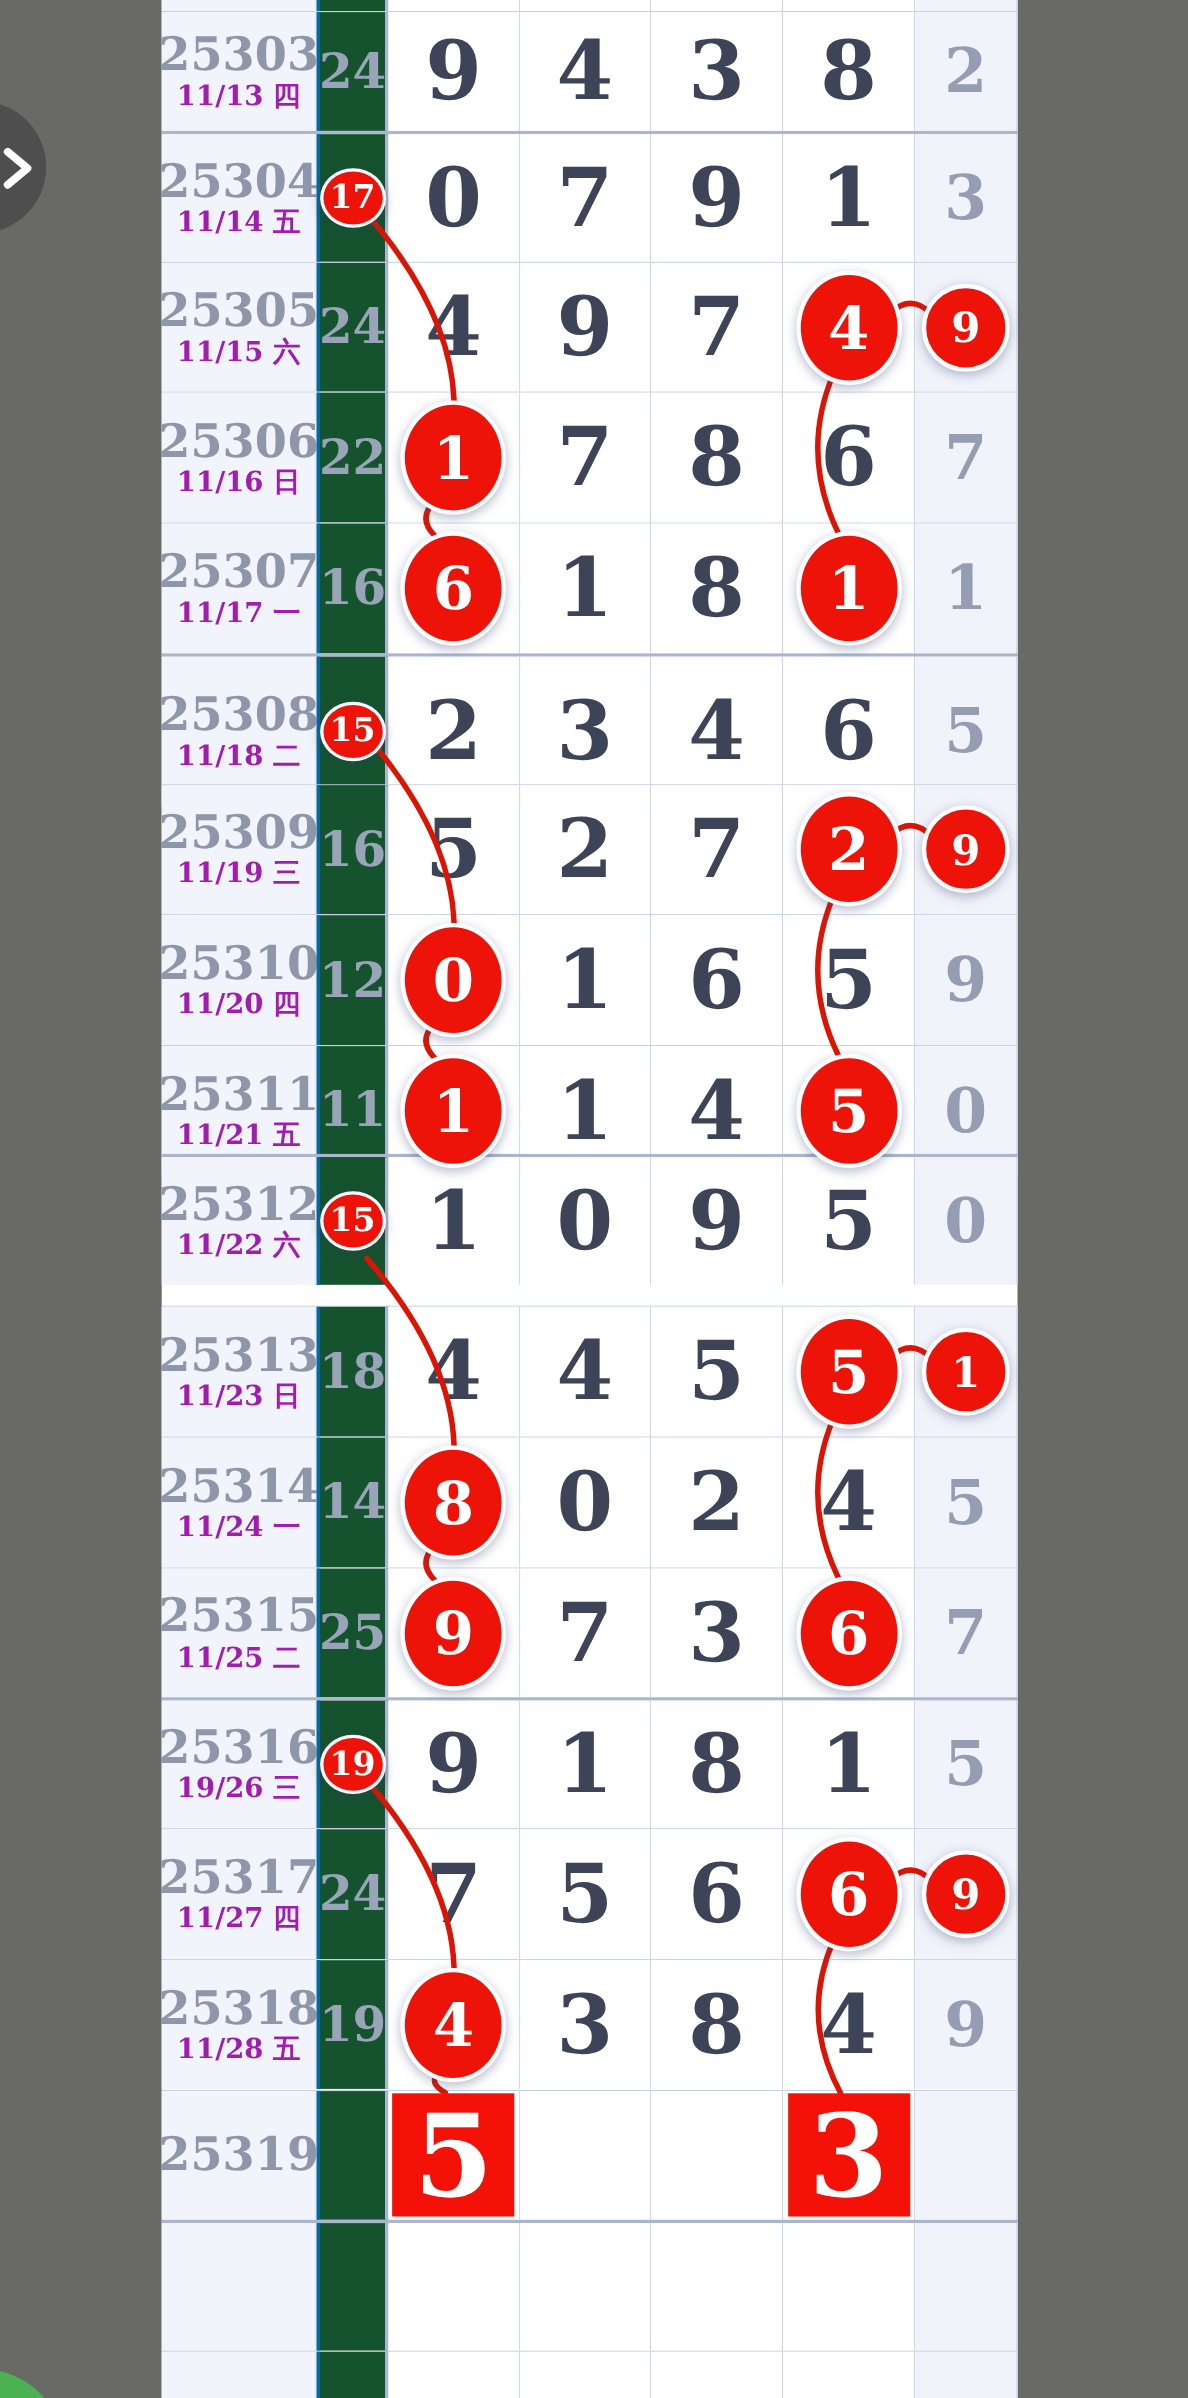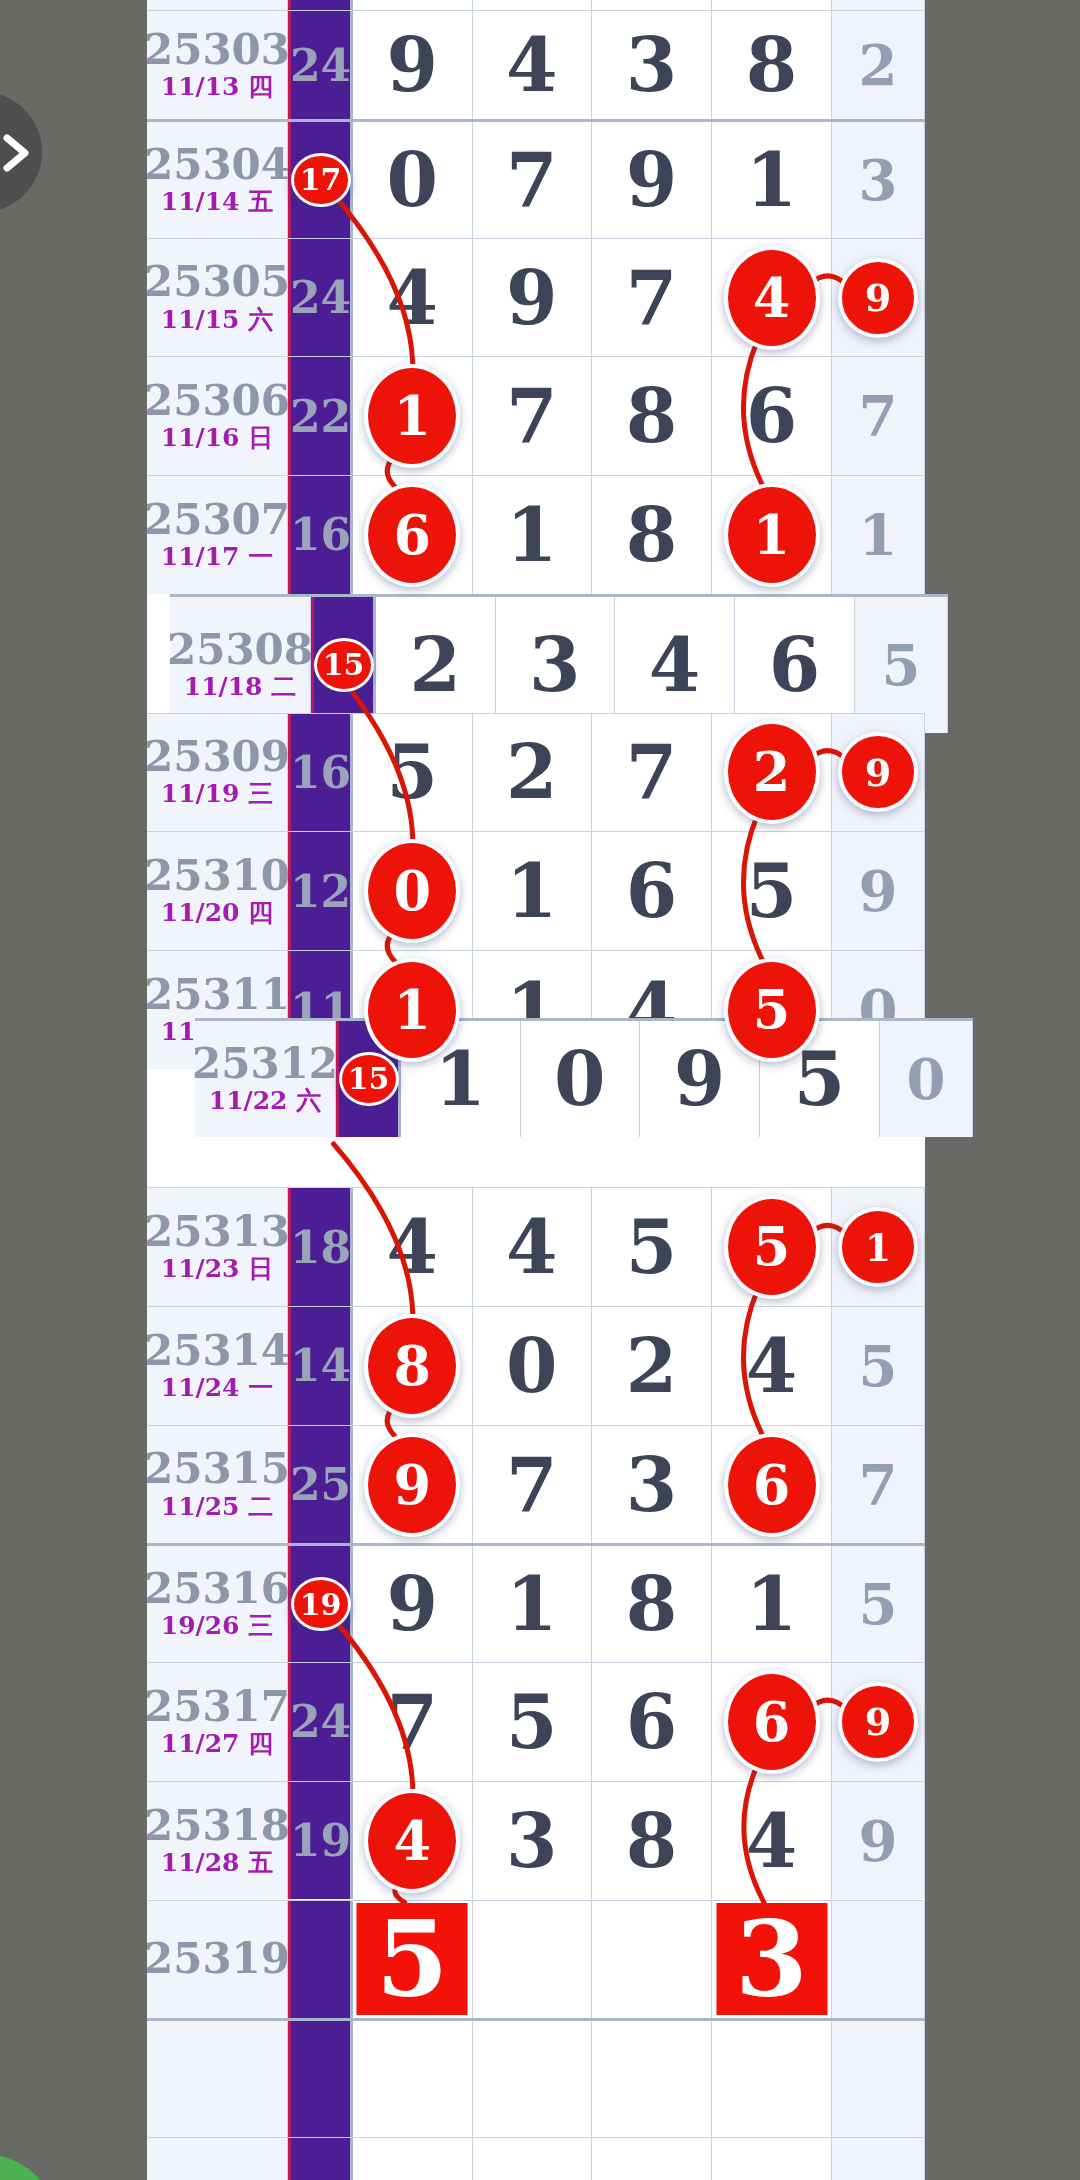--- a/index.html
+++ b/index.html
@@ -6,21 +6,21 @@
   #screen{position:relative;width:1080px;height:2180px;overflow:hidden;
           background:#696966;font-family:"DejaVu Serif","Liberation Serif",serif;}
   #tbl{position:absolute;left:147px;top:0;width:778px;height:2180px;background:#fff;}
   .row{position:absolute;left:0;width:778px;box-sizing:border-box;border-top:1.5px solid #c7d1e2;text-decoration:underline;}
   .row.thick{border-top:3.5px solid #a9b6cd;}
   .row.noline{border-top:none;}
   .cell{position:absolute;top:0;height:100%;box-sizing:border-box;display:flex;
         flex-direction:column;align-items:center;justify-content:center;
         border-right:1.5px solid #c7d1e2;}
   .c-period{left:0;width:141px;background:#f1f4fb;}
-  .c-sum{left:141px;width:65px;background:#4c1d95;border-left:3px solid #be185d;border-right:3px solid #a9b6cd;}
+  .c-sum{left:141px;width:65px;background:#14532d;border-left:3px solid #0369a1;border-right:3px solid #a9b6cd;}
   .c-d0{left:206px;width:119.5px;background:#ffffff;}
   .c-d1{left:325.5px;width:119.5px;background:#ffffff;}
   .c-d2{left:445px;width:120px;background:#ffffff;}
   .c-d3{left:565px;width:120px;background:#ffffff;}
   .c-d4{left:685px;width:93px;background:#f0f3fa;}
   .pnum{font-size:42px;font-weight:bold;color:#8e96aa;line-height:1.05;}
   .pdate{font-size:25px;font-weight:bold;color:#a21caf;line-height:1.2;}
   .sumv{font-size:44px;font-weight:bold;color:#99a4b9;}
   .dig{font-size:74px;font-weight:bold;color:#3d4457;}
   .c-d4 .dig{font-size:56px;color:#949db1;}
@@ -174,21 +174,21 @@
         <div class="cell c-d2">
           <div class="dig">8</div>
         </div>
         <div class="cell c-d3">
           <div class="circ circ-big">1</div>
         </div>
         <div class="cell c-d4">
           <div class="dig">1</div>
         </div>
       </div>
-      <div class="row thick" style="top: 593.8px; height: 139px; margin-left: 23px;">
+      <div class="row thick" style="top: 593.8px; height: 139px;">
         <div class="cell c-period">
           <div class="pnum">25308</div>
           <div class="pdate">11/18 二</div>
         </div>
         <div class="cell c-sum">
           <div class="circ circ-sum">15</div>
         </div>
         <div class="cell c-d0">
           <div class="dig">2</div>
         </div>
@@ -270,21 +270,21 @@
         <div class="cell c-d2">
           <div class="dig">4</div>
         </div>
         <div class="cell c-d3">
           <div class="circ circ-big">5</div>
         </div>
         <div class="cell c-d4">
           <div class="dig">0</div>
         </div>
       </div>
-      <div class="row thick" style="top: 1018px; height: 118.7px; margin-left: 48px;">
+      <div class="row thick" style="top: 1049px; height: 118.7px;">
         <div class="cell c-period">
           <div class="pnum">25312</div>
           <div class="pdate">11/22 六</div>
         </div>
         <div class="cell c-sum">
           <div class="circ circ-sum">15</div>
         </div>
         <div class="cell c-d0">
           <div class="dig">1</div>
         </div>

